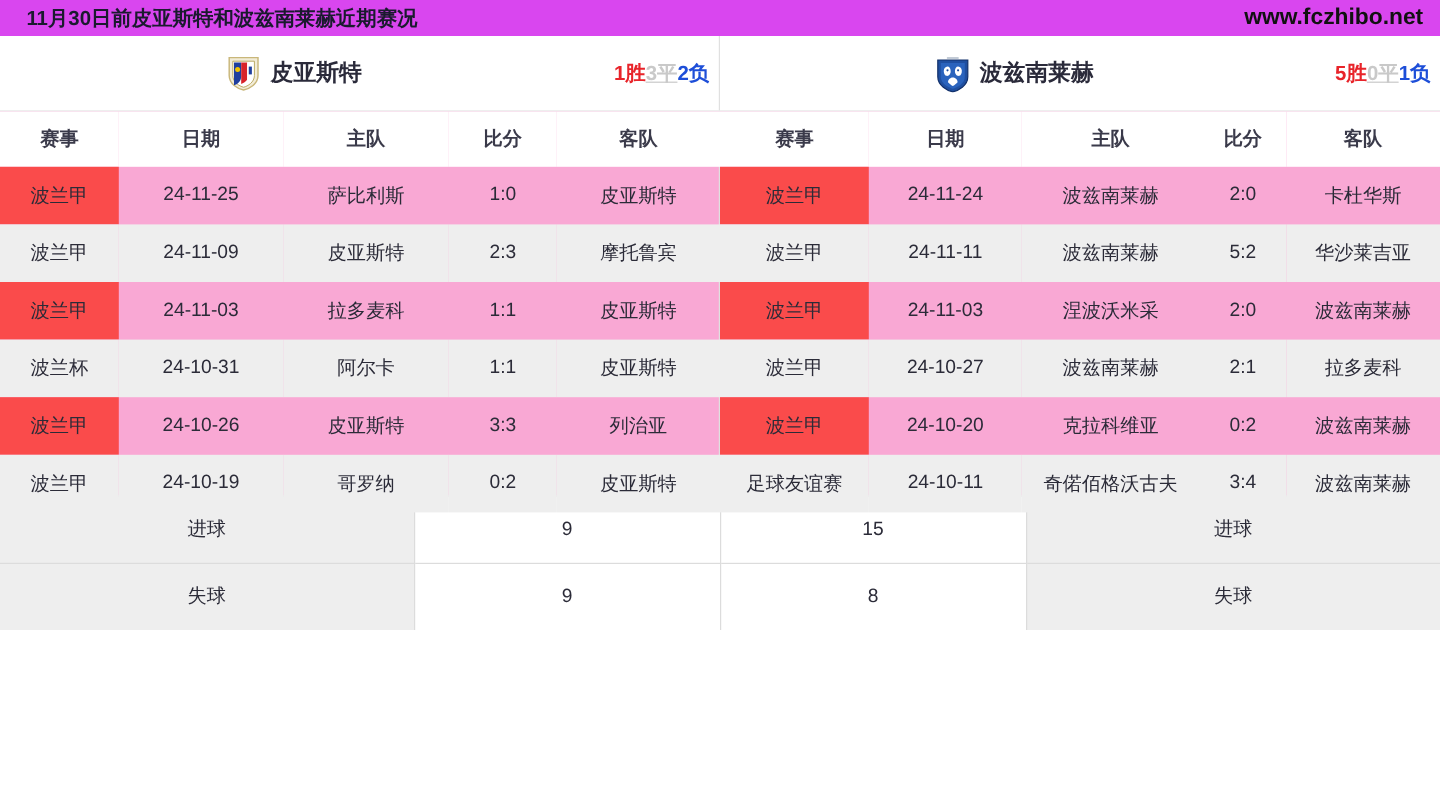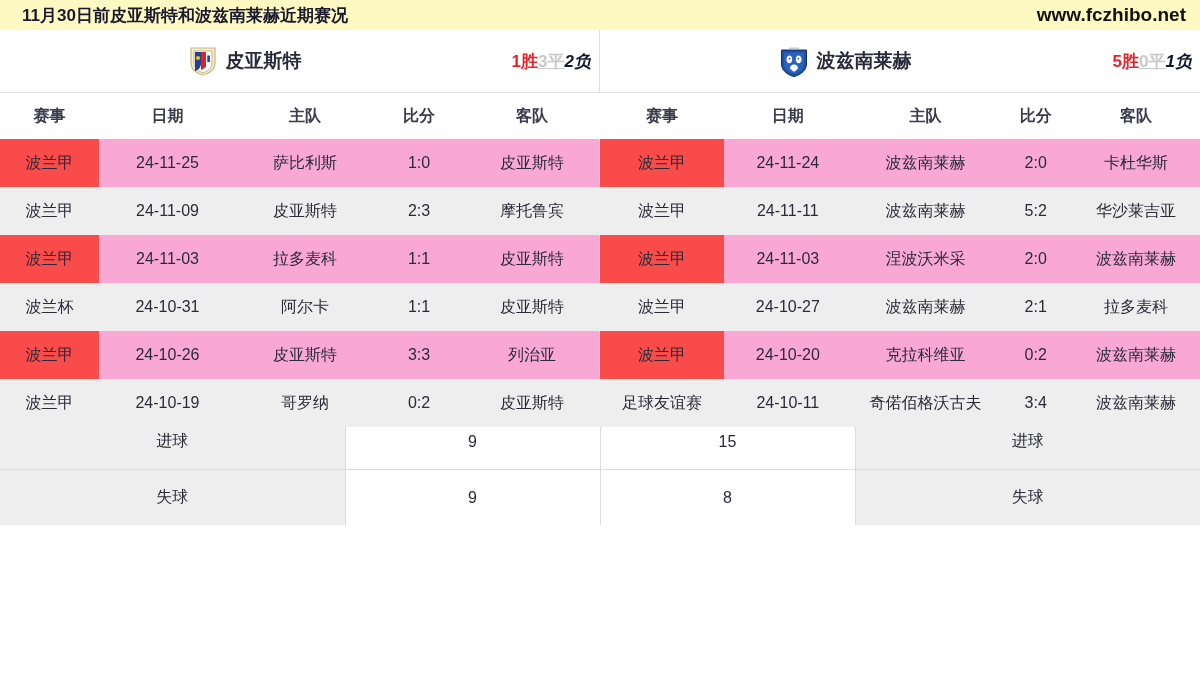--- a/index.html
+++ b/index.html
@@ -8,40 +8,40 @@
     width:1200px;height:675px;
     background:#ffffff;
     font-family:"Liberation Sans","DejaVu Sans",sans-serif;
     overflow:hidden;
     -webkit-font-smoothing:antialiased;
   }
   .page{position:relative;width:1200px;height:675px;box-sizing:border-box;}
 
   
   .topbar{
-    height:30px;background:#fef9c3;display:flex;align-items:center;
+    height:30px;background:#d946ef;display:flex;align-items:center;
     justify-content:space-between;padding:0 14px 0 22px;box-sizing:border-box;
   }
   .topbar-title{font-size:17px;font-weight:bold;color:#1a1a2e;letter-spacing:0px;white-space:nowrap;}
   .topbar-site{font-size:19px;font-weight:bold;color:#111111;white-space:nowrap;}
 
   
   .teamband{display:flex;height:62px;background:#ffffff;border-bottom:1px solid #e3e3e3;}
   .teamband .half{
     width:600px;box-sizing:border-box;position:relative;display:flex;align-items:center;
   }
   .teamband .half.left{border-right:1px solid #e0e0e0;}
   .team-id{display:flex;align-items:center;gap:8px;position:absolute;left:0;right:0;justify-content:center;pointer-events:none;}
   .team-id .inner{display:flex;align-items:center;gap:8px;pointer-events:auto;transform:translateX(-55px);}
   .crest{width:30px;height:32px;flex:0 0 auto;}
   .team-name{font-size:19px;font-weight:bold;color:#2a2a3a;white-space:nowrap;}
   .record{position:absolute;right:8px;font-size:17px;font-weight:bold;white-space:nowrap;}
   .record .w{color:#e8242a;}
   .record .d{color:#c9c9c9;text-decoration:underline;}
-  .record .l{color:#0f172a;font-style:italic;}
+  .record .l{color:#1d4ed8;}
 
   
   .tables{display:flex;height:320px;background:#f9a8d4;}
   .tbl-wrap{width:600px;box-sizing:border-box;position:relative;}
   .tbl-wrap.left{border-right:1px solid #e0e0e0;}
   table.matches{width:100%;border-collapse:collapse;table-layout:fixed;}
   table.matches th{
     font-size:16px;font-weight:bold;color:#3a3a4a;height:44px;
     text-align:center;background:#fff;vertical-align:middle;
   }

